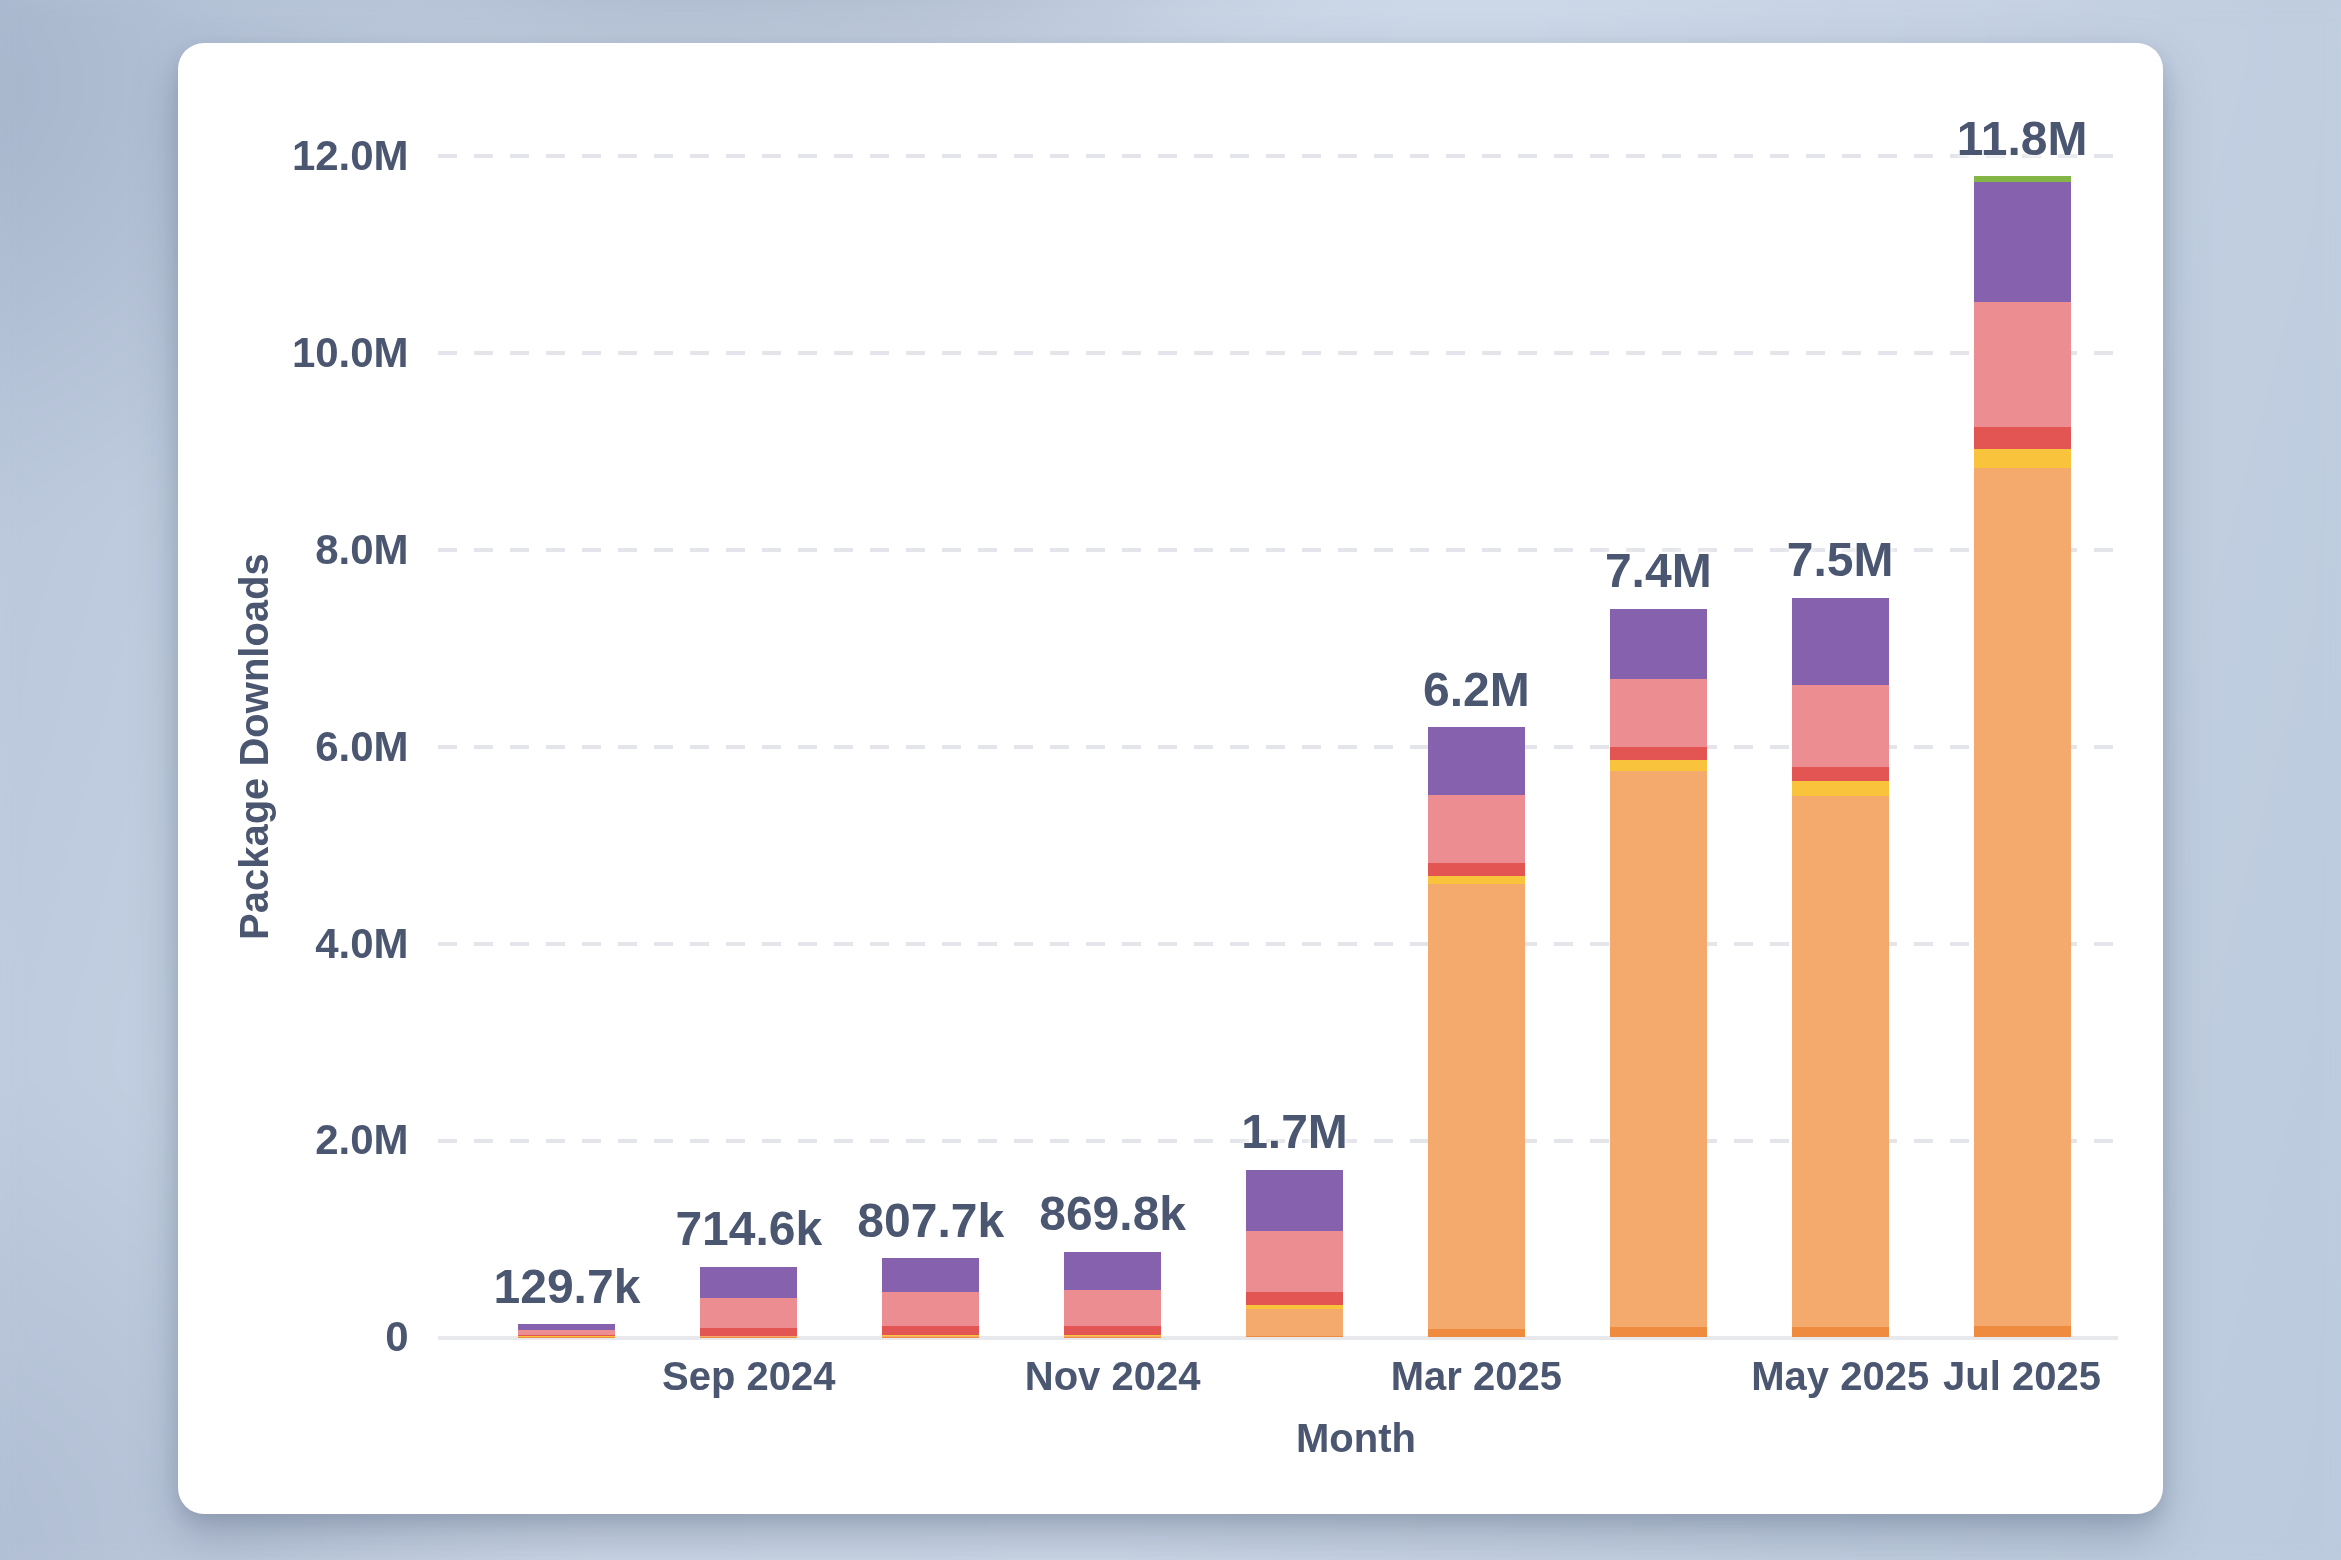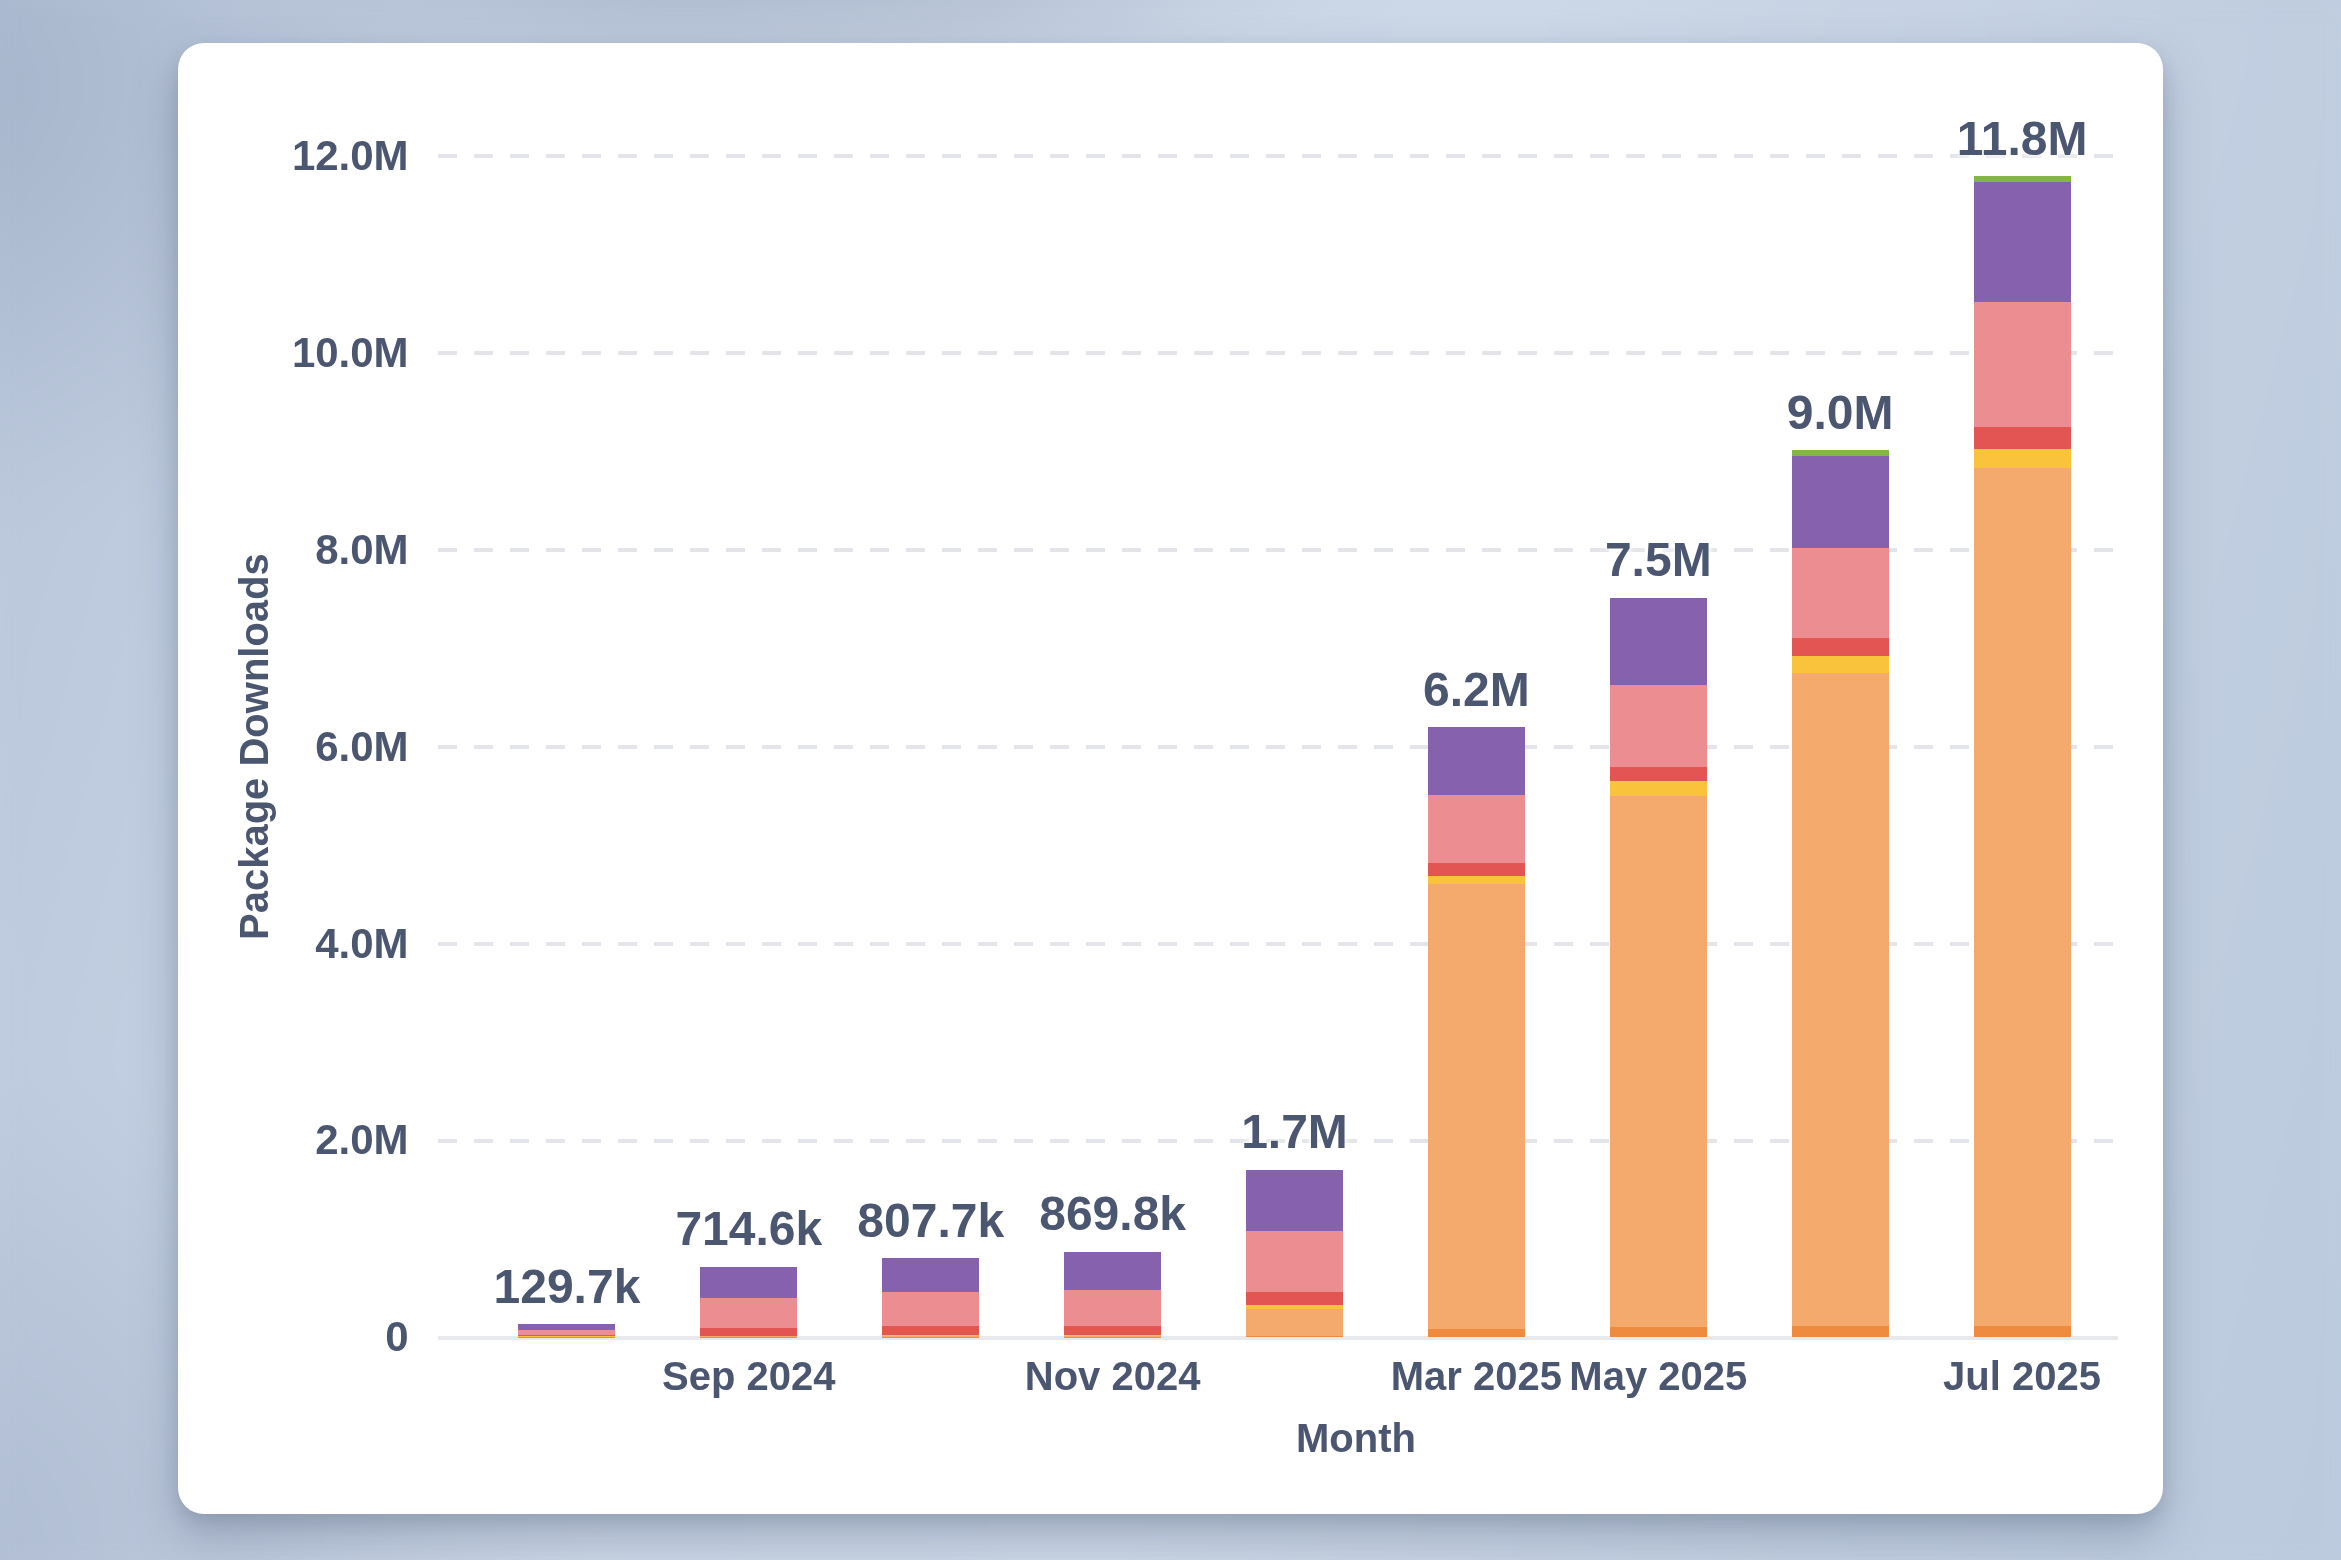--- a/index.html
+++ b/index.html
@@ -135,42 +135,41 @@
             <div class="seg" style="height: 7.9px; background: rgb(238, 139, 62);"></div>
             <div class="seg" style="height: 445px; background: rgb(244, 169, 109);"></div>
             <div class="seg" style="height: 7.9px; background: rgb(249, 196, 60);"></div>
             <div class="seg" style="height: 12.8px; background: rgb(226, 85, 82);"></div>
             <div class="seg" style="height: 68px; background: rgb(236, 141, 146);"></div>
             <div class="seg" style="height: 68px; background: rgb(134, 97, 174);"></div>
           </div>
           <div class="xtick">Mar 2025</div>
         </div>
         <div class="slot">
+          <div class="total">7.4M</div>
+          <div class="bar">
+            <div class="seg" style="height: 9.8px; background: rgb(238, 139, 62);"></div>
+            <div class="seg" style="height: 556px; background: rgb(244, 169, 109);"></div>
+            <div class="seg" style="height: 10.8px; background: rgb(249, 196, 60);"></div>
+            <div class="seg" style="height: 13.8px; background: rgb(226, 85, 82);"></div>
+            <div class="seg" style="height: 68px; background: rgb(236, 141, 146);"></div>
+            <div class="seg" style="height: 70px; background: rgb(134, 97, 174);"></div>
+          </div>
+        </div>
+        <div class="slot">
           <div class="total">7.5M</div>
           <div class="bar">
             <div class="seg" style="height: 9.8px; background: rgb(238, 139, 62);"></div>
             <div class="seg" style="height: 531px; background: rgb(244, 169, 109);"></div>
             <div class="seg" style="height: 14.8px; background: rgb(249, 196, 60);"></div>
             <div class="seg" style="height: 14.8px; background: rgb(226, 85, 82);"></div>
             <div class="seg" style="height: 82px; background: rgb(236, 141, 146);"></div>
             <div class="seg" style="height: 87px; background: rgb(134, 97, 174);"></div>
           </div>
           <div class="xtick">May 2025</div>
-        </div>
-        <div class="slot">
-          <div class="total">9.0M</div>
-          <div class="bar">
-            <div class="seg" style="height: 10.8px; background: rgb(238, 139, 62);"></div>
-            <div class="seg" style="height: 653px; background: rgb(244, 169, 109);"></div>
-            <div class="seg" style="height: 17.7px; background: rgb(249, 196, 60);"></div>
-            <div class="seg" style="height: 17.7px; background: rgb(226, 85, 82);"></div>
-            <div class="seg" style="height: 90px; background: rgb(236, 141, 146);"></div>
-            <div class="seg" style="height: 92px; background: rgb(134, 97, 174);"></div>
-            <div class="seg" style="height: 5.9px; background: rgb(132, 181, 71);"></div>
-          </div>
         </div>
         <div class="slot">
           <div class="total">11.8M</div>
           <div class="bar">
             <div class="seg" style="height: 10.8px; background: rgb(238, 139, 62);"></div>
             <div class="seg" style="height: 858px; background: rgb(244, 169, 109);"></div>
             <div class="seg" style="height: 19.7px; background: rgb(249, 196, 60);"></div>
             <div class="seg" style="height: 21.7px; background: rgb(226, 85, 82);"></div>
             <div class="seg" style="height: 125px; background: rgb(236, 141, 146);"></div>
             <div class="seg" style="height: 120px; background: rgb(134, 97, 174);"></div>

